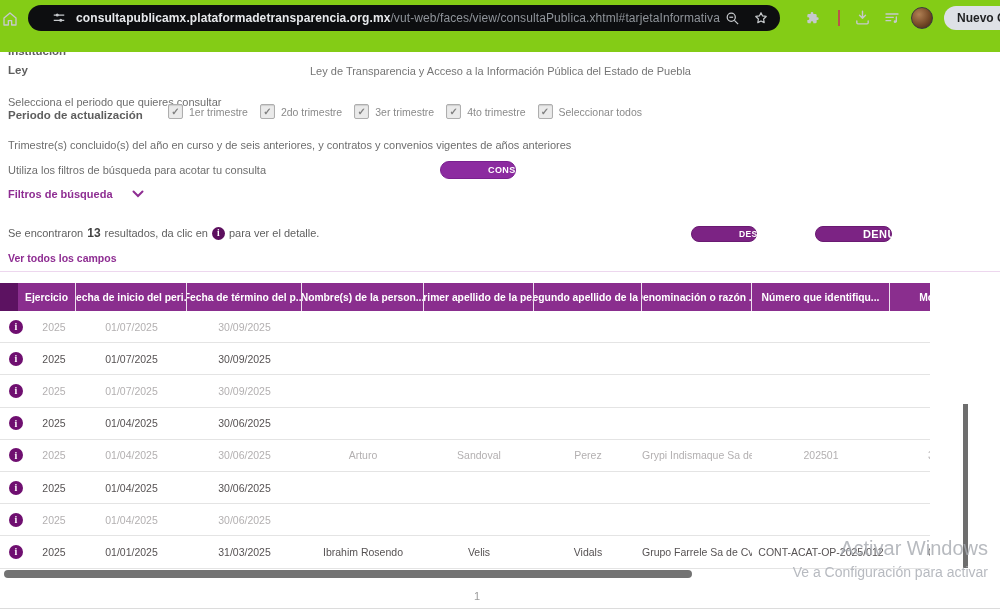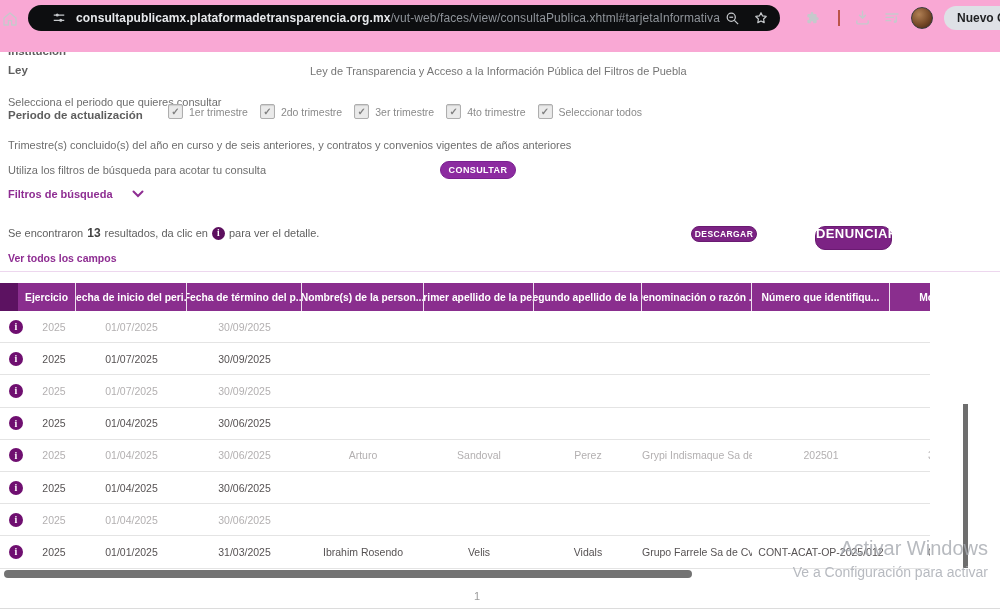--- a/index.html
+++ b/index.html
@@ -1,20 +1,20 @@
 <!DOCTYPE html>
 <html><head>
 <meta charset="utf-8">
 <style>
   html,body{margin:0;padding:0;background:#fff;}
   .screen{position:relative;width:1000px;height:612px;background:#fff;overflow:hidden;
           font-family:"Liberation Sans",sans-serif;}
 
   
-  .toolbar{position:absolute;top:0;left:0;width:1000px;height:52px;background:#f9a8d4;z-index:20;}
+  .toolbar{position:absolute;top:0;left:0;width:1000px;height:52px;background:#84cc16;z-index:20;}
   .tb-icon{position:absolute;display:flex;align-items:center;justify-content:center;cursor:pointer;}
   .home-btn{left:1px;top:10px;width:18px;height:18px;}
   .omnibox{position:absolute;left:28px;top:5px;width:752px;height:26px;background:#0d0e10;
            border-radius:13px;display:flex;align-items:center;overflow:hidden;}
   .tune-wrap{margin-left:24px;display:flex;align-items:center;}
   .url{margin-left:10px;font-size:12px;white-space:nowrap;letter-spacing:.1px;}
   .url .domain{color:#e7e9ec;font-weight:bold;}
   .url .path{color:#8f949a;}
   .omni-right{position:absolute;left:725px;top:5px;height:26px;display:flex;align-items:center;gap:13px;}
   .divider{position:absolute;left:838px;top:10px;width:2px;height:16px;background:#bb544a;}
@@ -32,24 +32,24 @@
   .plain{position:absolute;left:8px;color:#6e6e6e;font-size:11px;}
 
   .cb-group{position:absolute;left:168px;top:104px;display:flex;align-items:center;}
   .cbwrap{display:flex;align-items:center;margin-right:12px;cursor:pointer;}
   .cbox{width:13px;height:13px;background:#eaeaea;border:1px solid #aeaeae;border-radius:2px;
         box-shadow:inset 0 1px 1px rgba(0,0,0,.12);color:#7f7f7f;font-size:10px;line-height:13px;
         text-align:center;font-weight:bold;}
   .cblabel{margin-left:6px;font-size:10.5px;color:#8a8a8a;}
 
   .pill{position:absolute;border-radius:10px;background:#7c2384;color:#fff;text-align:center;
-        font-weight:bold;letter-spacing:.4px;cursor:pointer;border:1px solid #6a1a72;box-sizing:border-box;}
+        font-weight:bold;letter-spacing:.4px;cursor:pointer;border:1px solid #6a1a72;box-sizing:border-box;padding-left:47px;}
   .consult{left:440px;top:161px;width:76px;height:18px;line-height:16px;font-size:9px;background:#8c2ba0;border-color:#7a2090;}
   .descargar{left:691px;top:226px;width:66px;height:16px;line-height:14px;font-size:8.5px;}
-  .denunciar{left:815px;top:226px;width:77px;height:24px;line-height:14px;font-size:13px;}
+  .denunciar{left:815px;top:226px;width:77px;height:16px;line-height:14px;font-size:11px;}
 
   .link{position:absolute;left:8px;color:#8e2d92;font-size:11px;font-weight:bold;cursor:pointer;
         display:flex;align-items:center;gap:19px;}
   .summary{position:absolute;left:8px;top:226px;font-size:11px;color:#5f5f5f;display:flex;align-items:center;gap:4px;}
   .summary b{font-size:12px;color:#424242;}
   .badge{display:inline-flex;width:13px;height:13px;border-radius:50%;background:#5c0f5e;color:#fff;
          font-size:9.5px;font-weight:bold;align-items:center;justify-content:center;
          font-family:"Liberation Serif",serif;cursor:pointer;}
 
   .pinkline{position:absolute;left:0;top:271px;width:1000px;height:1px;background:#edd7ee;}
@@ -149,21 +149,21 @@
     <div class="avatar"></div>
     <div class="update-btn">Nuevo Ch</div>
   </div>
 
   <div class="topline"></div>
 
   <div class="flabel" style="top:45px;">Institución</div>
   <div class="fvalue" style="top:32px;">PUE - H. Ayuntamiento de Acatlán</div>
 
   <div class="flabel" style="top:64px;">Ley</div>
-  <div class="fvalue" style="top:65px;">Ley de Transparencia y Acceso a la Información Pública del Filtros de Puebla</div>
+  <div class="fvalue" style="top:65px;">Ley de Transparencia y Acceso a la Información Pública del Estado de Puebla</div>
 
   <div class="plain" style="top:96px;">Selecciona el periodo que quieres consultar</div>
   <div class="flabel" style="top:109px;">Periodo de actualización</div>
 
   <div class="cb-group">
       <label class="cbwrap">
         <span class="cbox">✓</span>
         <span class="cblabel">1er trimestre</span>
       </label>
       <label class="cbwrap">

